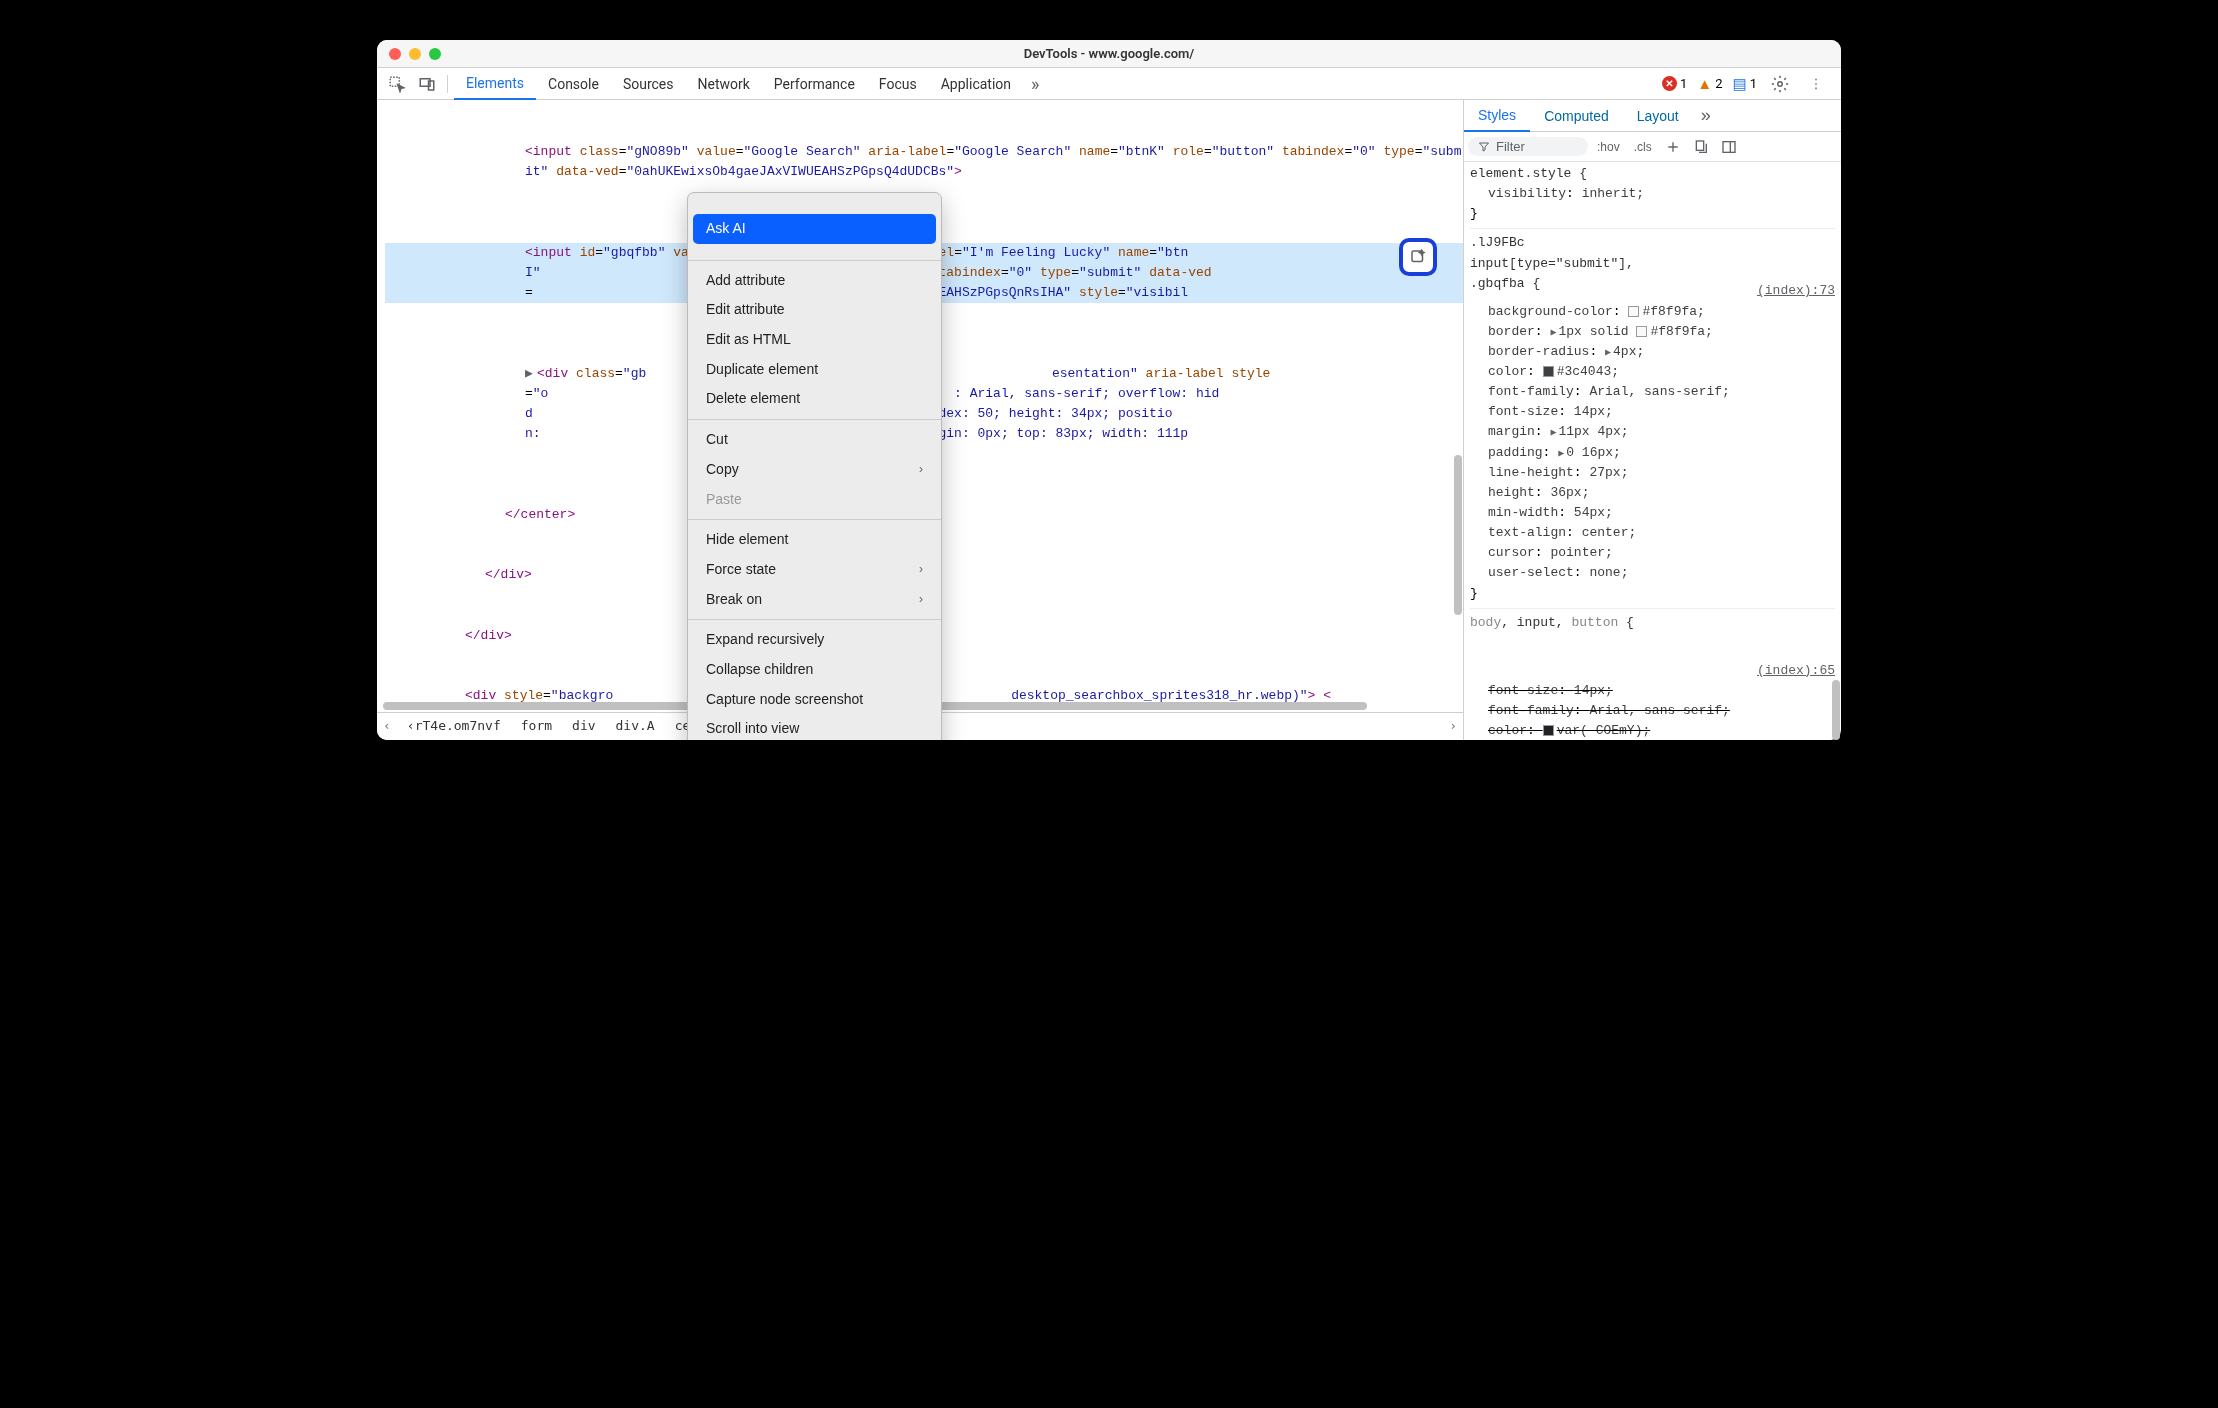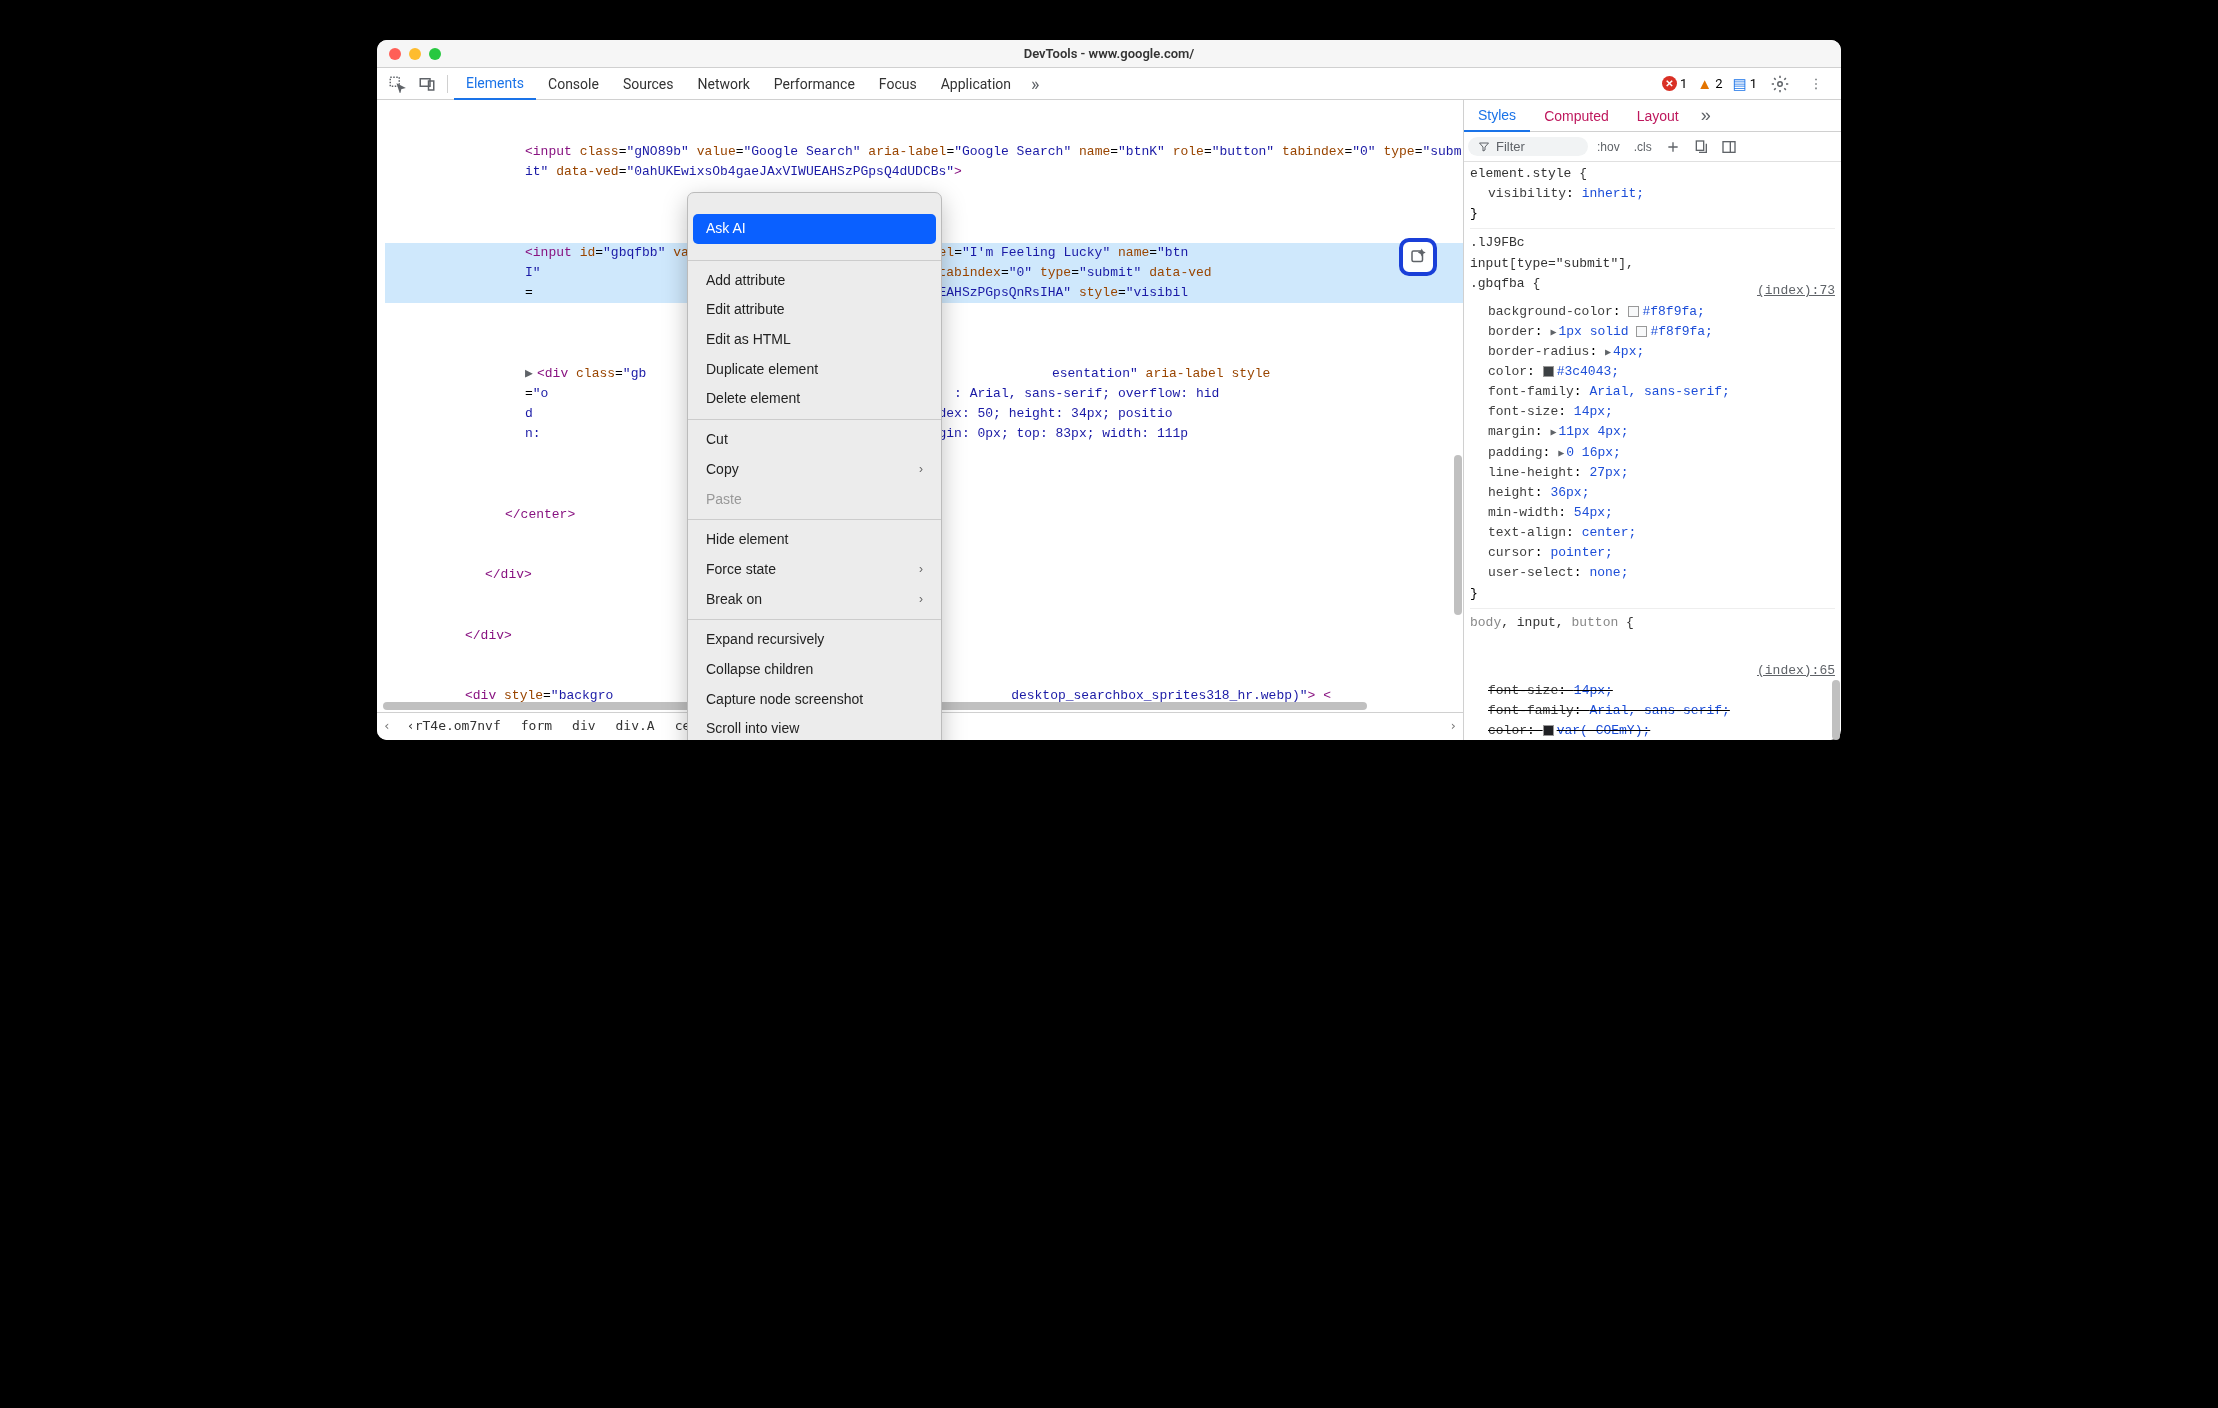--- a/index.html
+++ b/index.html
@@ -235,21 +235,21 @@
   align-items: center;
   font-family: -apple-system, sans-serif;
 }
 .rtab {
   padding: 0 14px;
   height: 32px;
   display: flex;
   align-items: center;
   cursor: pointer;
   font-size: 14px;
-  color: #be185d;
+  color: #0369a1;
 }
 .rtab.active {
   color: #1a73e8;
   border-bottom: 2px solid #1a73e8;
 }
 .filter-bar {
   display: flex;
   align-items: center;
   height: 30px;
   border-bottom: 1px solid #e0e0e0;
@@ -287,21 +287,21 @@
   overflow: auto;
   padding: 2px 6px;
   line-height: 1.55;
 }
 .rule-block { margin-bottom: 4px; border-bottom: 1px solid #eee; padding-bottom: 4px; }
 .rule-header { display: flex; justify-content: space-between; }
 .selector { color: #333; }
 .source-link { color: #5f6368; text-decoration: underline; cursor: pointer; margin-top: 48px; }
 .prop-line { padding-left: 18px; }
 .prop-name { color: #404040; }
-.prop-val { color: #1d4ed8; }
+.prop-val { color: #404040; }
 .prop-tri { color: #5f6368; font-size: 10px; display: inline-block; margin-right: 2px; }
 .swatch {
   display: inline-block;
   width: 11px; height: 11px;
   border: 1px solid #999;
   vertical-align: middle;
   margin-right: 3px;
 }
 .strike { text-decoration: line-through; }
 .v-scrollbar {

